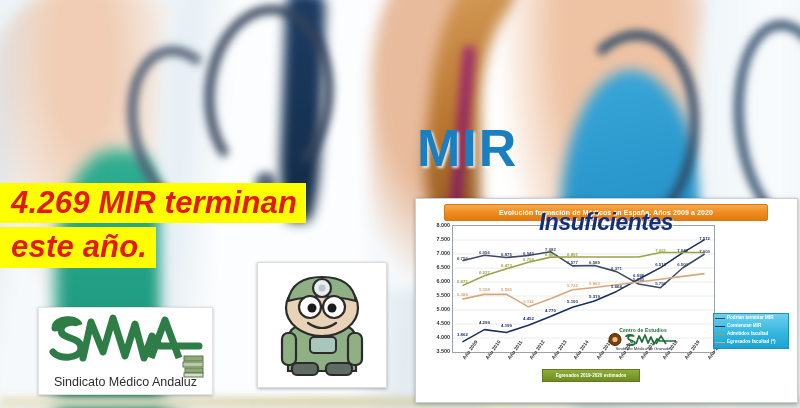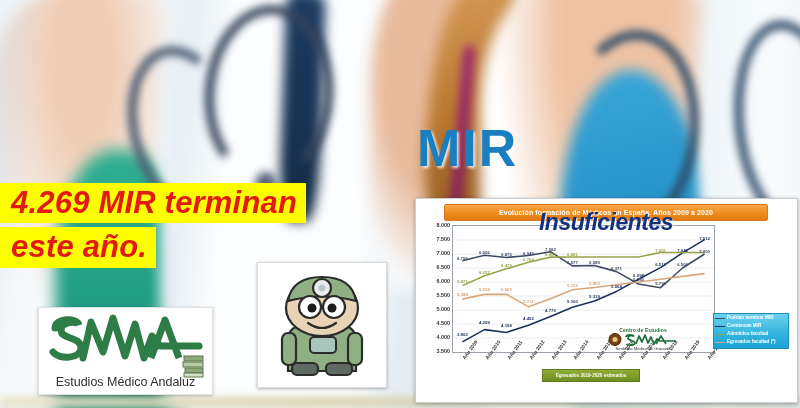--- a/index.html
+++ b/index.html
@@ -162,21 +162,21 @@
       <path d="M8 16 C8 6,30 5,32 13 C30 8,14 10,14 18 C14 28,34 24,34 36 C34 47,12 48,6 40" fill="none" stroke="#2e7d46" stroke-width="7" stroke-linecap="round"></path>
       <path d="M36 46 L44 10 L56 40 L66 6 L78 44 L88 12 L97 46 L105 24 L113 34 L152 34" fill="none" stroke="#2e7d46" stroke-width="7" stroke-linecap="round" stroke-linejoin="round"></path>
       <path d="M104 46 L118 8 L132 46" fill="none" stroke="#2e7d46" stroke-width="7" stroke-linejoin="round"></path>
     </svg>
     <svg class="books" viewBox="0 0 23 25">
       <rect x="2" y="3" width="19" height="5" fill="#8fa87a" stroke="#5c7a4c"></rect>
       <rect x="1" y="9" width="20" height="5" fill="#b8c9a6" stroke="#5c7a4c"></rect>
       <rect x="3" y="15" width="18" height="5" fill="#8fa87a" stroke="#5c7a4c"></rect>
       <rect x="2" y="20" width="19" height="4" fill="#d6e0c8" stroke="#5c7a4c"></rect>
     </svg>
-    <div class="caption">Estudios Médico Andaluz</div>
+    <div class="caption">Sindicato Médico Andaluz</div>
   </div>
 
   <div class="cartoon">
     <svg viewBox="0 0 128 124" width="128" height="124">
       <rect width="128" height="124" fill="#fff"></rect>
 
       <path d="M30 78 q0 -14 14 -16 h40 q14 2 14 16 v30 h-68 z" fill="#8fb084" stroke="#2b2b2b" stroke-width="2.2"></path>
       <rect x="24" y="70" width="14" height="32" rx="6" fill="#8fb084" stroke="#2b2b2b" stroke-width="2.2"></rect>
       <rect x="90" y="70" width="14" height="32" rx="6" fill="#8fb084" stroke="#2b2b2b" stroke-width="2.2"></rect>
       <rect x="52" y="74" width="26" height="16" rx="4" fill="#a9c6bd" stroke="#2b2b2b" stroke-width="2"></rect>

